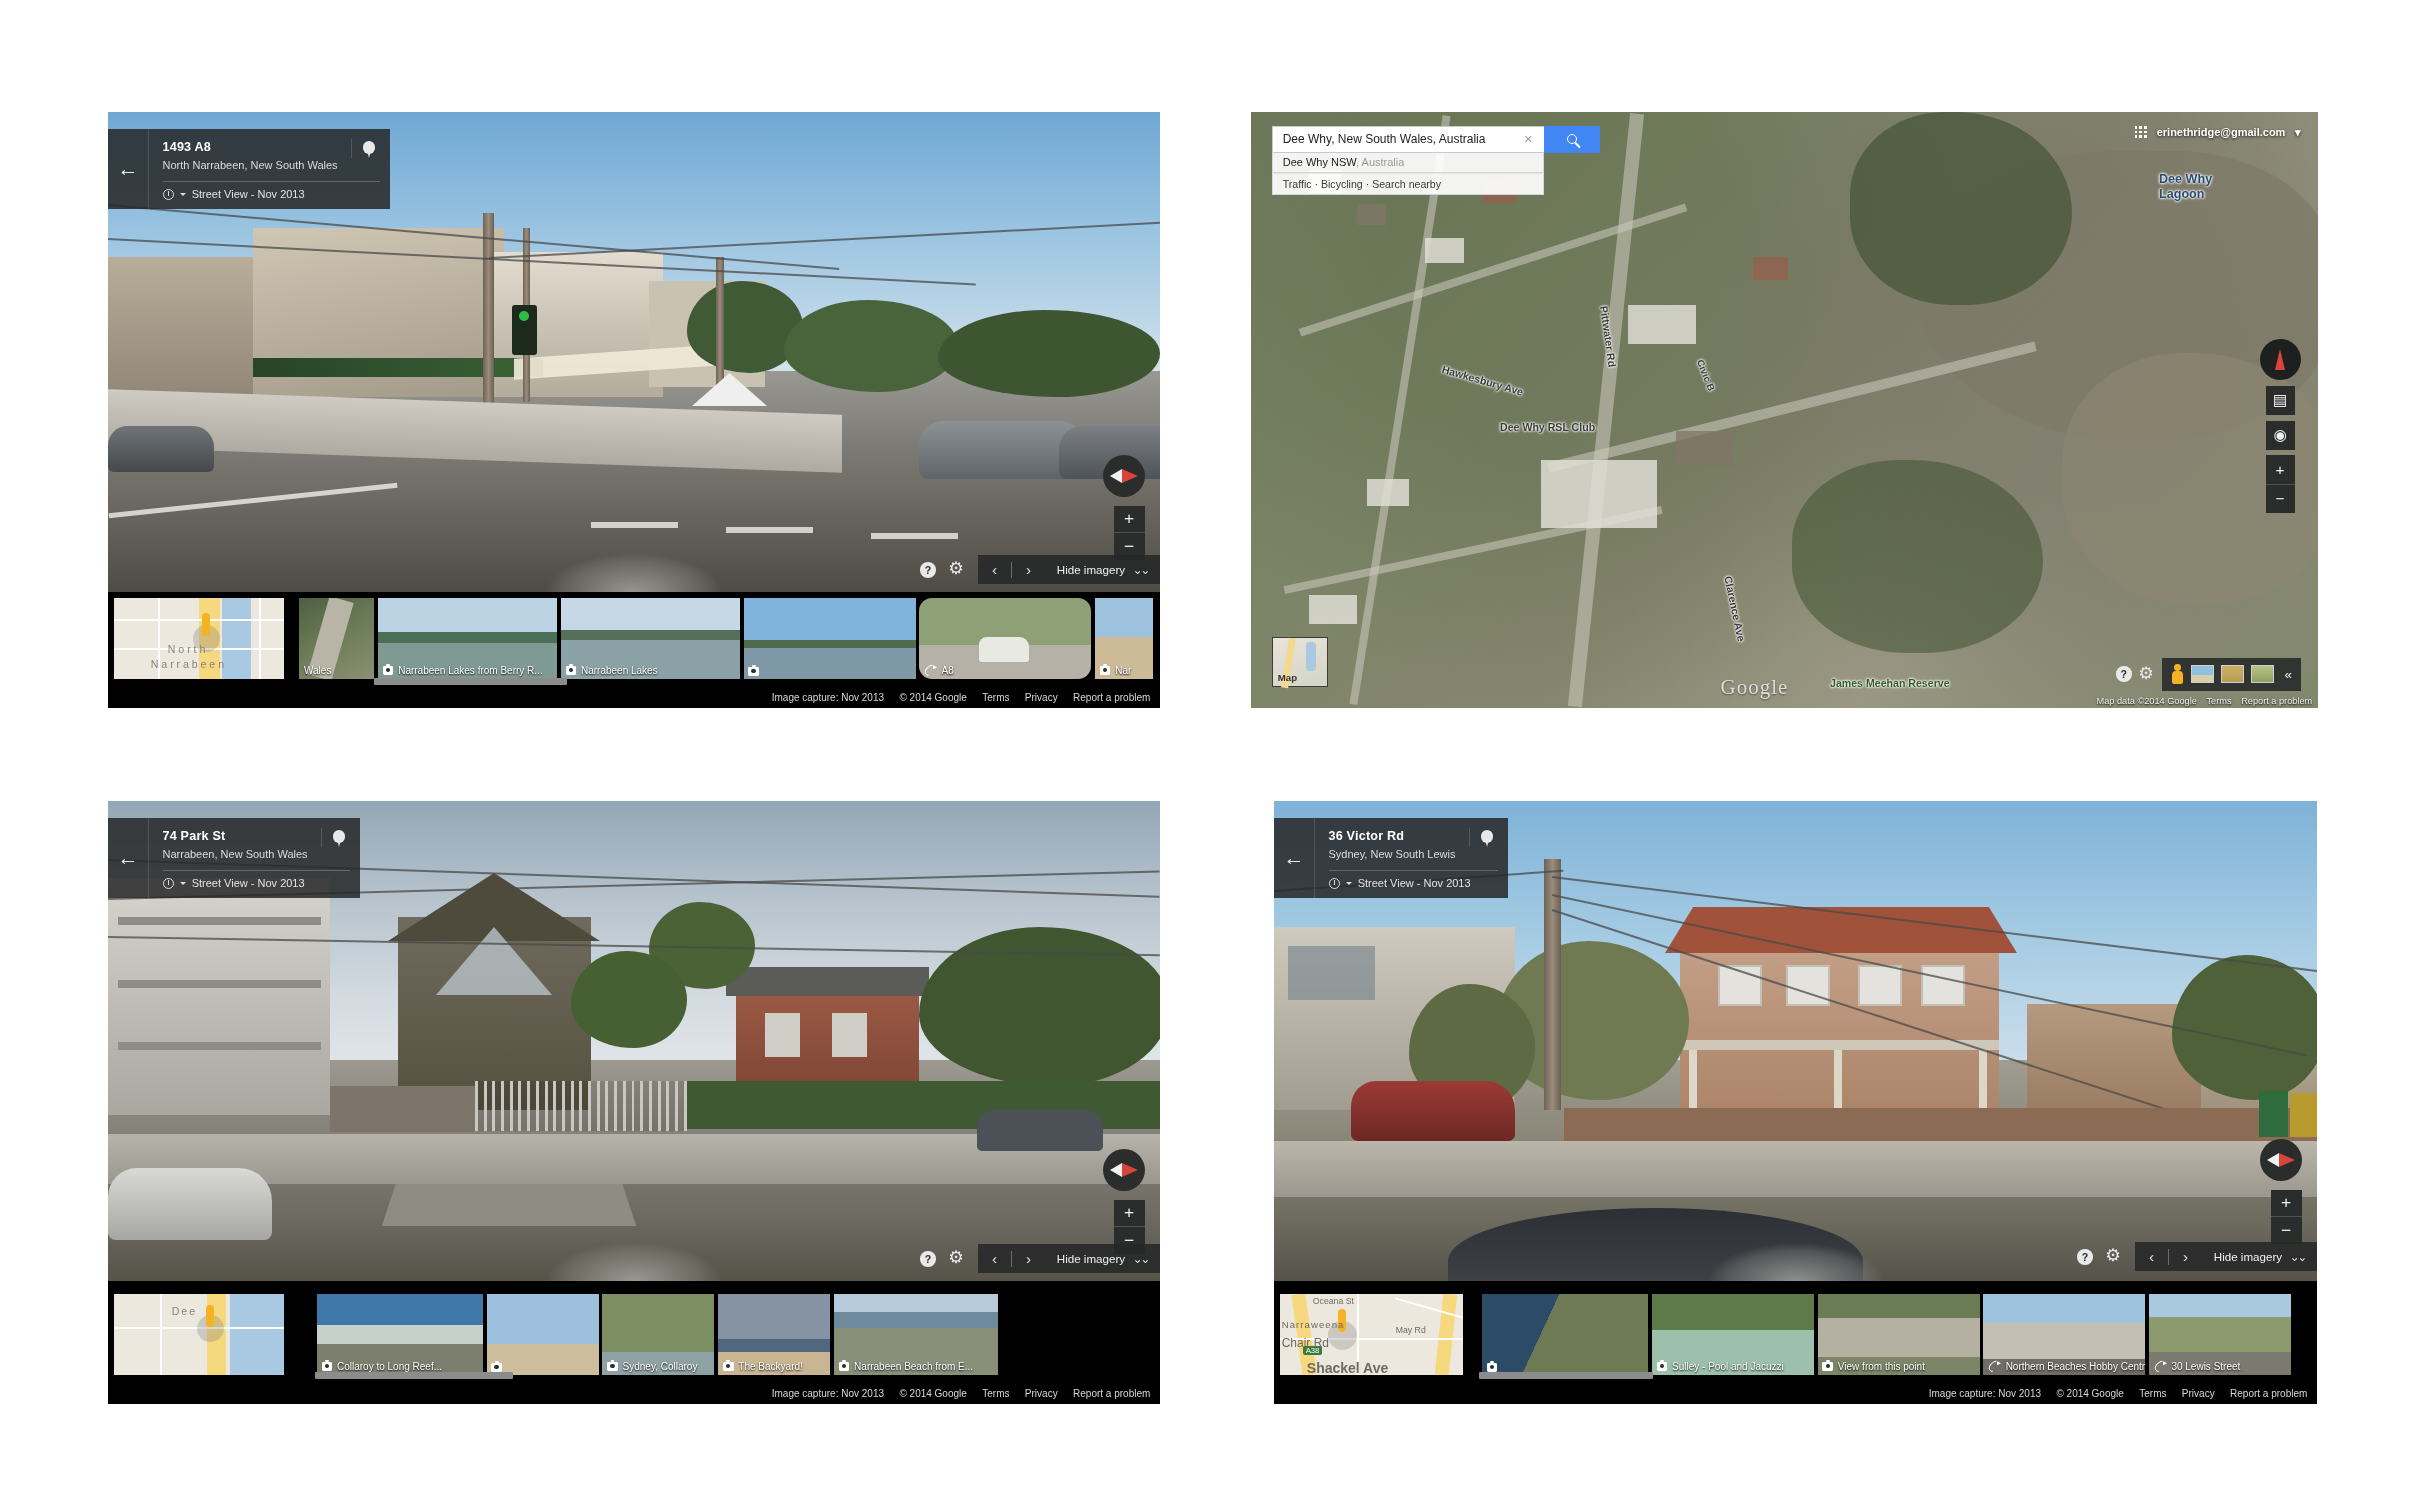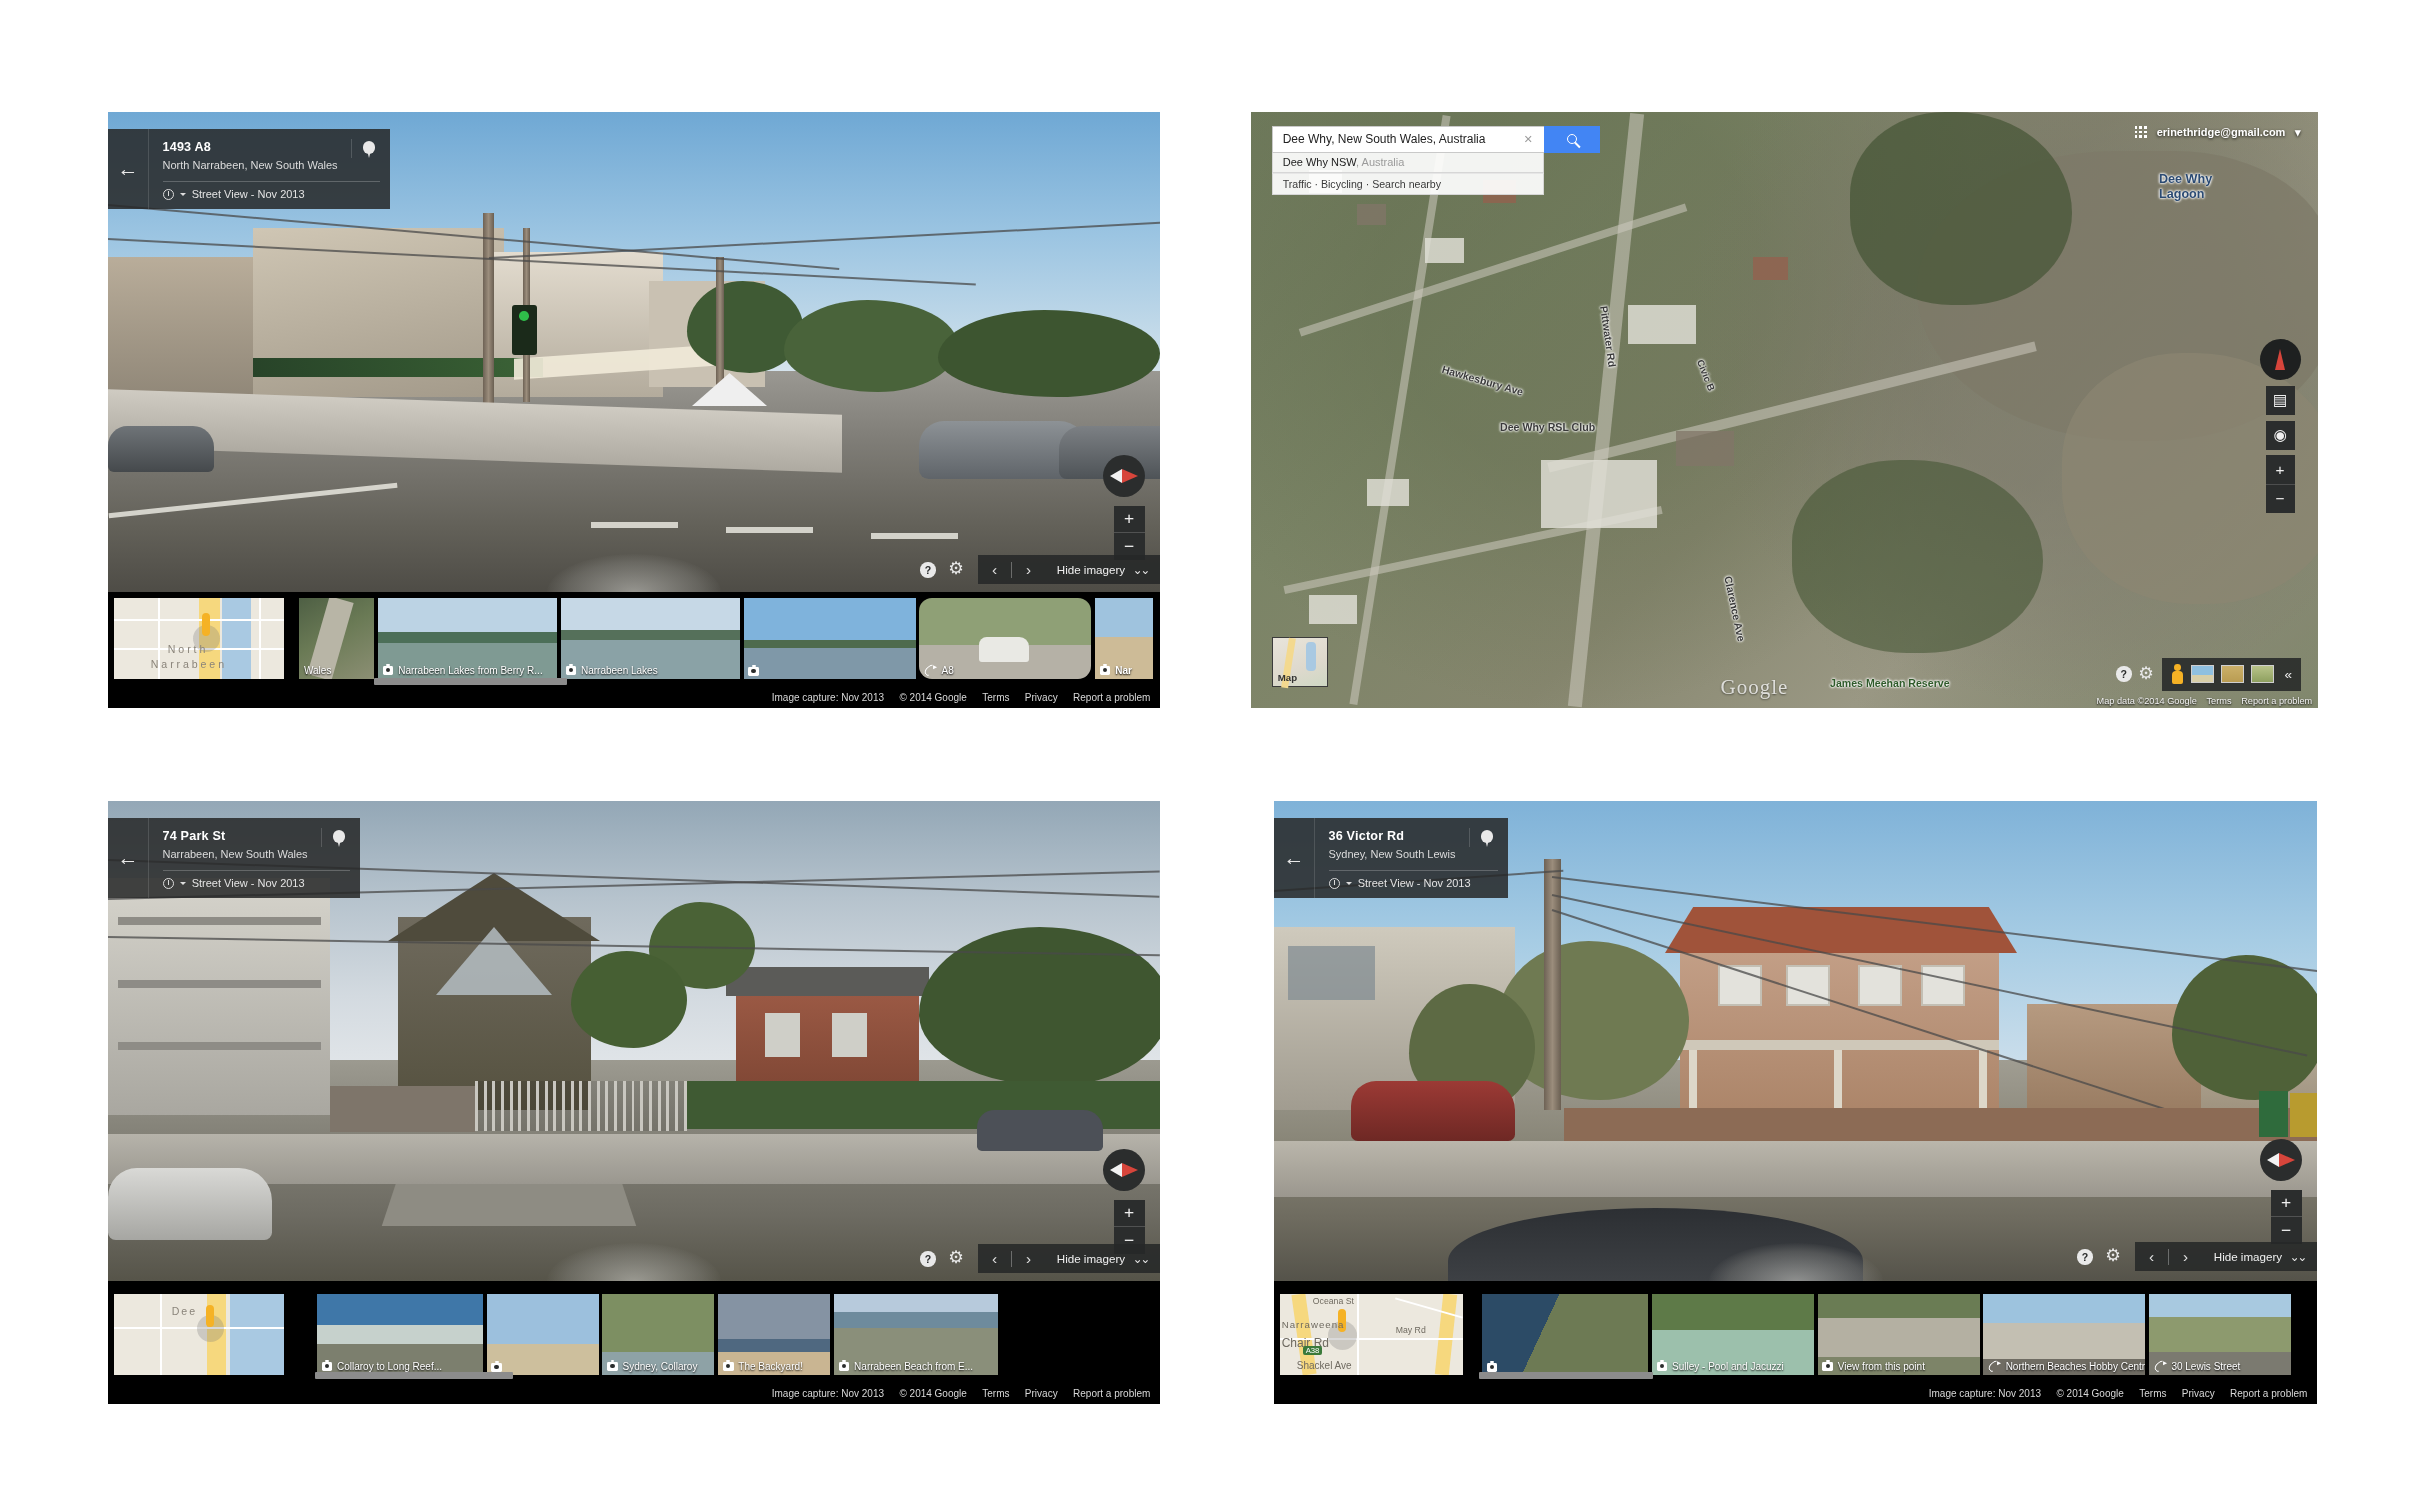--- a/index.html
+++ b/index.html
@@ -442,21 +442,21 @@
           <span></span>
         </div>
       </div>
       <div class="thumb" style="width:172px;background:linear-gradient(to bottom,#8fa076 0 58%,#b5b1a6 58% 100%);border-radius:13px;">
         <div style="position:absolute;left:60px;top:39px;width:50px;height:25px;border-radius:7.7px 9.7px 2.9px 2.9px;background:#e9e9e4;"></div>
         <div class="tlabel">
           <span class="sv-ico"></span>
           <span>A8</span>
         </div>
       </div>
-      <div class="thumb" style="width:58px;background:linear-gradient(to bottom,#9fc3de 0 48%,#cdbb97 48% 100%);font-weight:bold;">
+      <div class="thumb" style="width:58px;background:linear-gradient(to bottom,#9fc3de 0 48%,#cdbb97 48% 100%);">
         <div class="tlabel">
           <span class="cam-ico"></span>
           <span>Nar</span>
         </div>
       </div>
     </div>
     <div class="scrollbar" style="left:266px;bottom:23px;width:193px;"></div>
     <div class="sv-foot">
       <span>Image capture: Nov 2013</span>
       <span>© 2014 Google</span>
@@ -805,21 +805,21 @@
       <div style="position:absolute;left:17.4px;top:0;width:13.5px;height:81px;background:#f6d87e;transform:rotate(-8deg);"></div>
       <div style="position:absolute;left:159px;top:0;width:13.5px;height:81px;background:#f6d87e;transform:rotate(6deg);"></div>
       <div style="position:absolute;left:0;top:44px;width:183px;height:1.9px;background:#fff;"></div>
       <div style="position:absolute;left:77px;top:0;width:1.9px;height:81px;background:#fff;"></div>
       <div style="position:absolute;left:114px;top:13.5px;width:70px;height:1.9px;background:#fff;transform:rotate(16deg);"></div>
       <div style="position:absolute;left:48px;top:27px;width:29px;height:29px;border-radius:50%;background:rgba(120,120,120,.28);"></div>
       <div style="position:absolute;left:58px;top:15.4px;width:8.7px;height:23px;border-radius:4.8px;background:#f5b225;"></div>
       <div class="mlbl" style="left:1.9px;top:25px;letter-spacing:1px;color:#6f6a60;font-size:9.7px;">Narraweena</div>
       <div class="mlbl" style="left:116px;top:31px;letter-spacing:0;color:#6f6a60;font-size:8.7px;">May Rd</div>
       <div class="mlbl" style="left:1.9px;top:42px;letter-spacing:0;color:#6f6a60;font-size:12px;">Chair Rd</div>
-      <div class="mlbl" style="left:17px;top:66px;letter-spacing:0;color:#6f6a60;font-size:10px;">Shackel Ave</div>
+      <div class="mlbl" style="left:27px;top:66px;letter-spacing:0;color:#6f6a60;font-size:14px;font-weight:bold;">Shackel Ave</div>
       <div class="mlbl" style="left:33px;top:1.9px;letter-spacing:0;color:#6f6a60;font-size:8.7px;">Oceana St</div>
       <div style="position:absolute;left:23px;top:52px;background:#3b7a3b;color:#fff;font-size:7.7px;padding:0 2.9px;border-radius:1.9px;">A38</div>
 
     </div>
     <div class="strip-inner">
       <div class="thumb" style="width:166px;margin-left:19.3px;background:linear-gradient(115deg,#2c4b66 0 38%,#6d7a54 38% 100%);">
         <div class="tlabel">
           <span class="cam-ico"></span>
           <span></span>
         </div>

